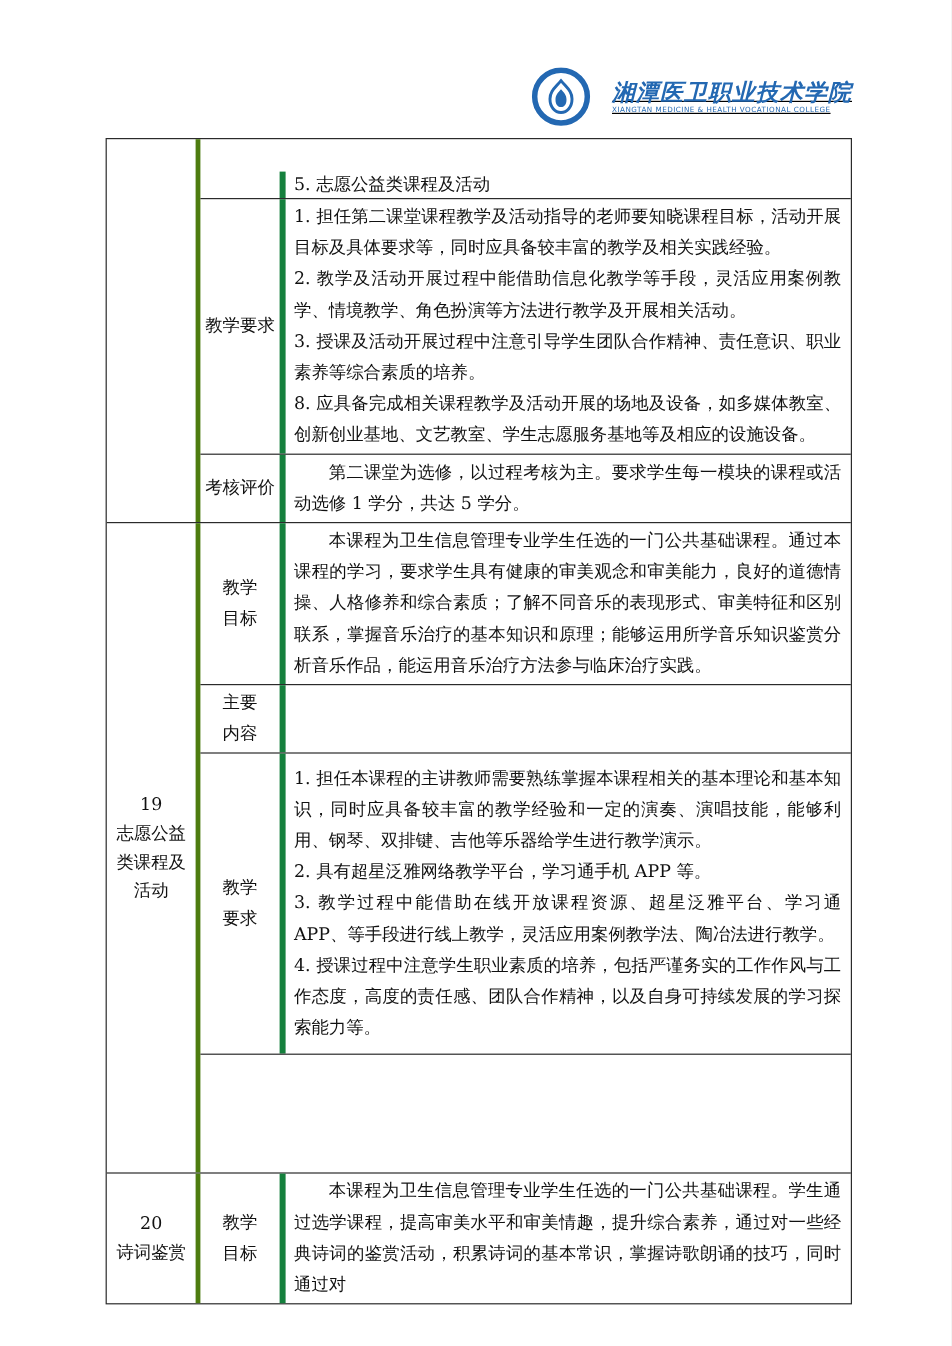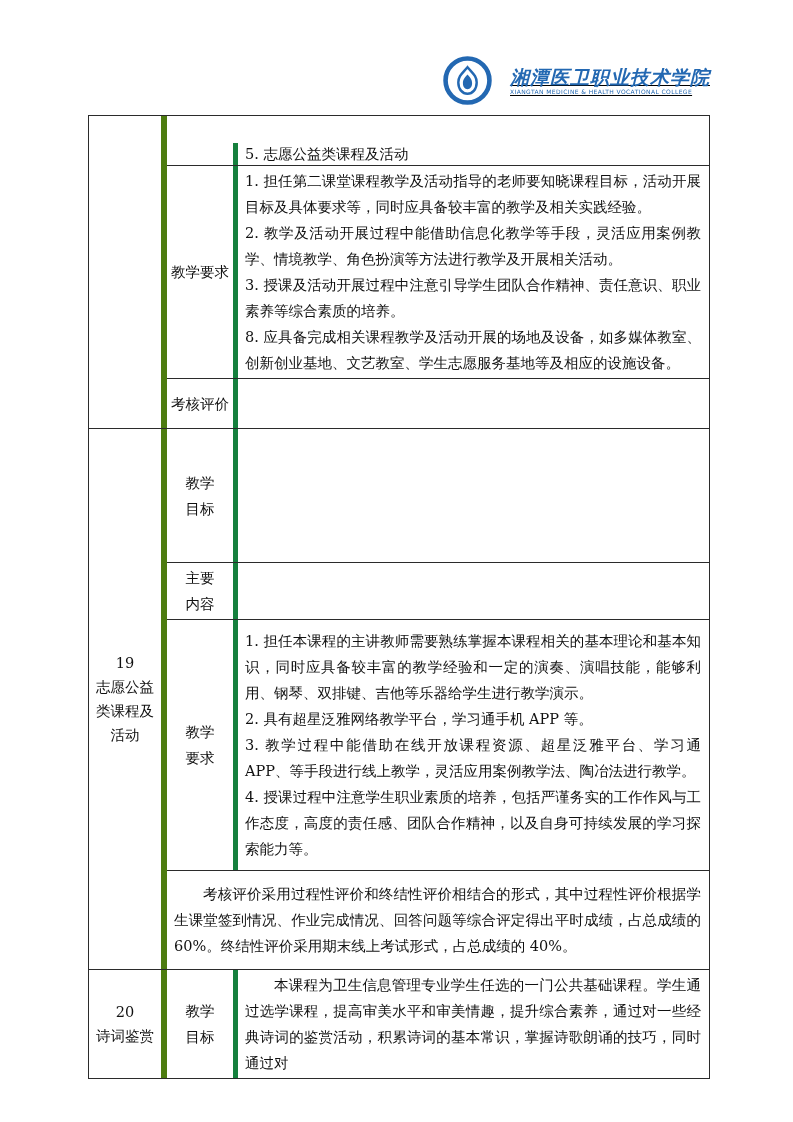--- a/index.html
+++ b/index.html
@@ -43,21 +43,21 @@
     left: 88px; top: 115px;
     width: 622px;
     border: 1px solid #2b2b2b;
     font-size: 14.5px;
     color: #111111;
   }
   .section { display: flex; border-top: 1px solid #2b2b2b; }
   .section:first-child { border-top: none; }
   .col1 {
     width: 78px; flex: 0 0 auto;
-    border-right: 6px solid #4d7c0f;
+    border-right: 4px solid #4d7c0f;
     display: flex; flex-direction: column;
     align-items: center; justify-content: center;
     text-align: center;
     line-height: 24px;
     padding: 4px 6px;
   }
   .rows { flex: 1 1 auto; display: flex; flex-direction: column; }
   .row { display: flex; border-top: 1px solid #2b2b2b; }
   .row:first-child { border-top: none; }
   .label-cell {
@@ -123,52 +123,55 @@
           <div class="label-cell">教学要求</div>
           <div class="content-cell">
             <p>1. 担任第二课堂课程教学及活动指导的老师要知晓课程目标，活动开展目标及具体要求等，同时应具备较丰富的教学及相关实践经验。</p>
             <p>2. 教学及活动开展过程中能借助信息化教学等手段，灵活应用案例教学、情境教学、角色扮演等方法进行教学及开展相关活动。</p>
             <p>3. 授课及活动开展过程中注意引导学生团队合作精神、责任意识、职业素养等综合素质的培养。</p>
             <p>8. 应具备完成相关课程教学及活动开展的场地及设备，如多媒体教室、创新创业基地、文艺教室、学生志愿服务基地等及相应的设施设备。</p>
           </div>
         </div>
         <div class="row h-eval-top">
           <div class="label-cell">考核评价</div>
+          <div class="content-cell">
+            <p class="indent">第二课堂为选修，以过程考核为主。要求学生每一模块的课程或活动选修 1 学分，共达 5 学分。</p>
+          </div>
         </div>
       </div>
     </div>
 
     <div class="section">
       <div class="col1">
         <span>19</span>
         <span>志愿公益类课程及活动</span>
       </div>
       <div class="rows">
         <div class="row h-goal-19">
           <div class="label-cell">教学
 目标</div>
+          <div class="content-cell">
+            <p class="indent">本课程为卫生信息管理专业学生任选的一门公共基础课程。通过本课程的学习，要求学生具有健康的审美观念和审美能力，良好的道德情操、人格修养和综合素质；了解不同音乐的表现形式、审美特征和区别联系，掌握音乐治疗的基本知识和原理；能够运用所学音乐知识鉴赏分析音乐作品，能运用音乐治疗方法参与临床治疗实践。</p>
+          </div>
         </div>
         <div class="row h-main-19">
           <div class="label-cell">主要
 内容</div>
         </div>
         <div class="row h-req-19">
           <div class="label-cell">教学
 要求</div>
           <div class="content-cell">
             <p>1. 担任本课程的主讲教师需要熟练掌握本课程相关的基本理论和基本知识，同时应具备较丰富的教学经验和一定的演奏、演唱技能，能够利用、钢琴、双排键、吉他等乐器给学生进行教学演示。</p>
             <p>2. 具有超星泛雅网络教学平台，学习通手机 APP 等。</p>
             <p>3. 教学过程中能借助在线开放课程资源、超星泛雅平台、学习通 APP、等手段进行线上教学，灵活应用案例教学法、陶冶法进行教学。</p>
             <p>4. 授课过程中注意学生职业素质的培养，包括严谨务实的工作作风与工作态度，高度的责任感、团队合作精神，以及自身可持续发展的学习探索能力等。</p>
           </div>
         </div>
         <div class="row h-eval-19">
-          <div class="content-cell">
-            <p class="indent">考核评价采用过程性评价和终结性评价相结合的形式，其中过程性评价根据学生课堂签到情况、作业完成情况、回答问题等综合评定得出平时成绩，占总成绩的 60%。终结性评价采用期末线上考试形式，占总成绩的 40%。</p>
-          </div>
         </div>
       </div>
     </div>
 
     <div class="section">
       <div class="col1">
         <span>20</span>
         <span>诗词鉴赏</span>
       </div>
       <div class="rows">

